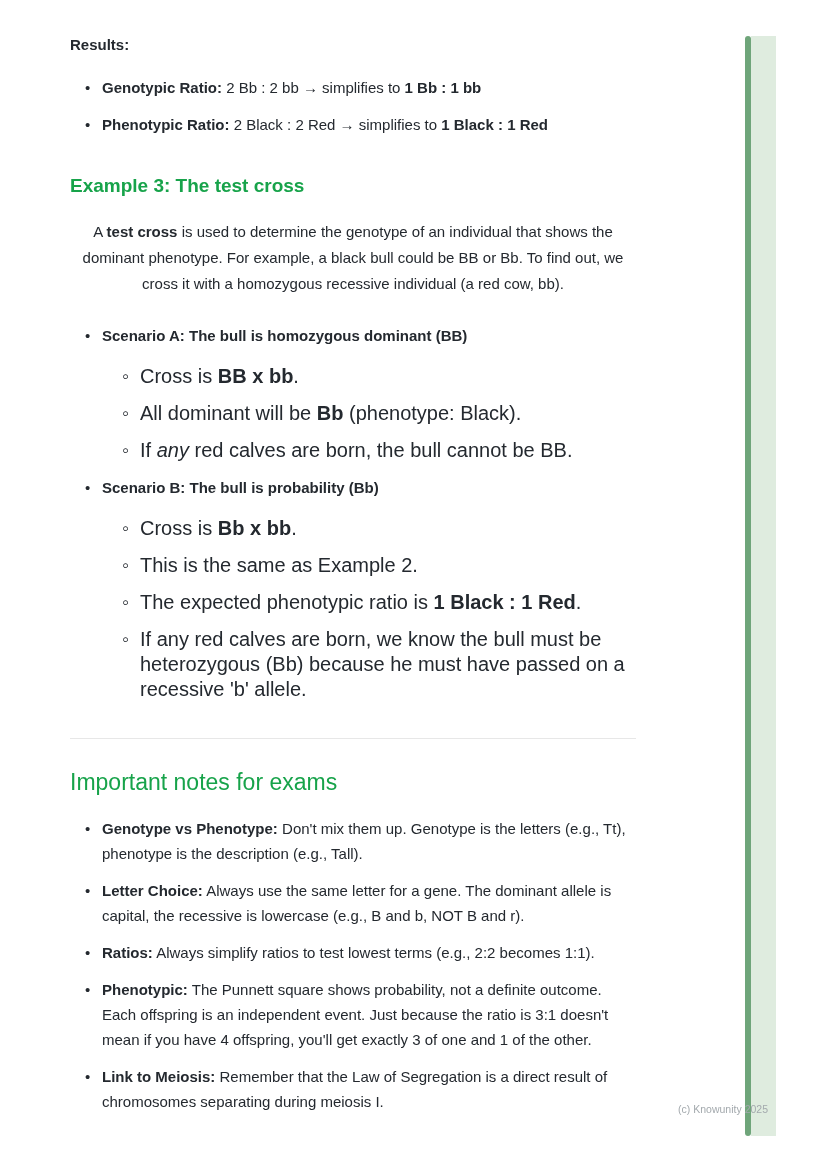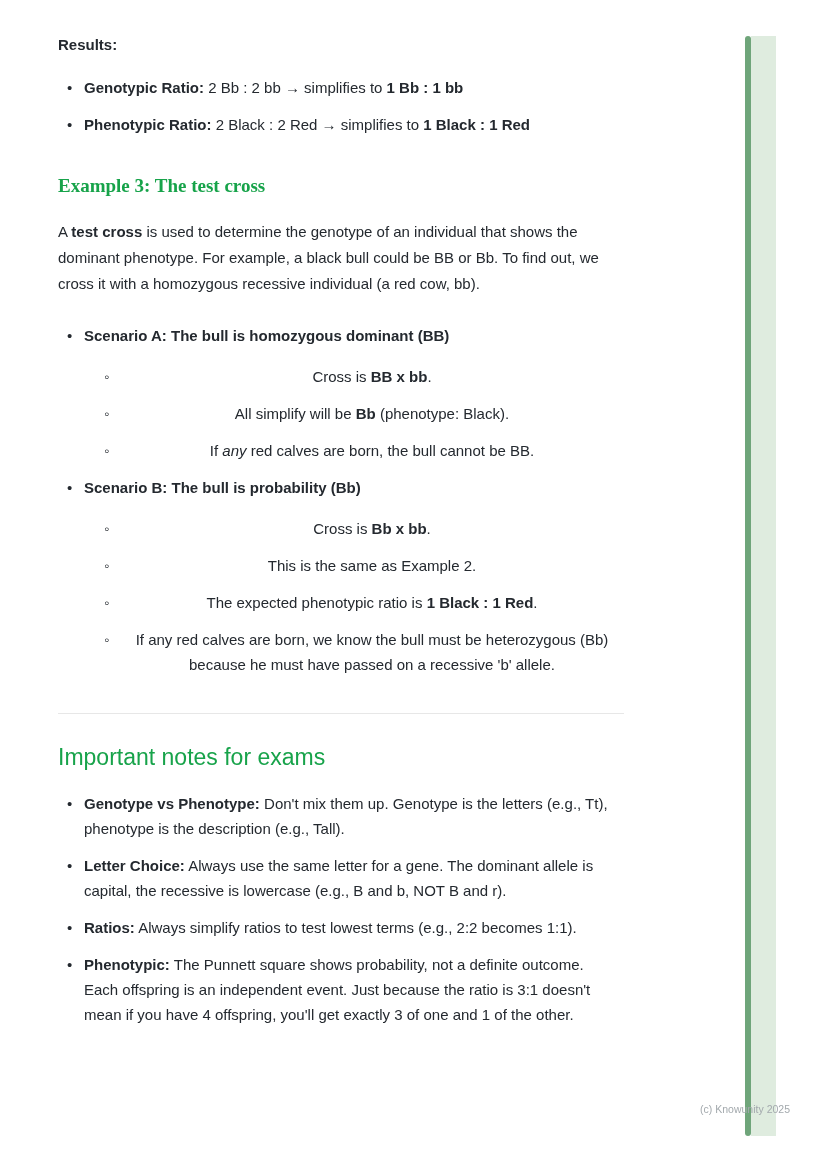--- a/index.html
+++ b/index.html
@@ -8,75 +8,74 @@
     width: 828px;
     height: 1171px;
     position: relative;
     background: #ffffff;
     font-family: "Liberation Sans", sans-serif;
     color: #24292f;
     overflow: hidden;
   }
   .content {
     position: absolute;
-    left: 58px;
+    left: 70px;
     top: 36px;
     width: 566px;
   }
   .b { font-weight: 700; }
   .i { font-style: italic; }
   .math { font-family: "DejaVu Serif", serif; font-size: 14.5px; }
   .results-heading {
     font-size: 15px;
     font-weight: 700;
     margin: 0 0 22px 0;
   }
   h3.green-h3 {
     color: var(--heading-green, #17a34a);
     font-size: 19px;
     font-weight: 600;
     margin: 38px 0 22px 0;
-    font-family: Liberation Serif, serif;
   }
   h2.green-h2 {
     color: var(--heading-green, #17a34a);
     font-size: 23px;
     font-weight: 400;
     margin: 30px 0 20px 0;
   }
   p.para {
     font-size: 15px;
     line-height: 26px;
     margin: 0 0 26px 0;
-  }
-  ul { list-style: none; margin: 2px; padding: 0; }
+    text-align: center;
+  }
+  ul { list-style: none; margin: 8px; padding: 0; }
   ul.l1 > li {
     position: relative;
     padding-left: 24px;
     font-size: 15px;
     line-height: 25px;
     margin-bottom: 12px;
   }
   ul.l1 > li::before {
     content: "\2022";
     position: absolute;
     left: 7px;
     top: 0;
     color: #24292f;
   }
   ul.l2 {
     margin: 16px 0 8px 12px;
   }
   ul.l2 > li {
     position: relative;
     padding-left: 26px;
-    font-size: 15px;
+    font-size: 20px;
     line-height: 25px;
     margin-bottom: 12px;
-    text-align: center;
   }
   ul.l2 > li::before {
     content: "\25E6";
     position: absolute;
     left: 8px;
     top: 0;
     color: #24292f;
   }
   .frac {
     display: inline-flex;
@@ -108,21 +107,21 @@
     top: 0;
     left: -6px;
     width: 6px;
     height: 100%;
     background: var(--accent-line, #6fa57a);
     border-radius: 3px;
   }
   .watermark {
     position: absolute;
     top: 1103px;
-    right: 38px;
+    right: 60px;
     font-size: 10.5px;
     color: #a3a9ad;
     z-index: 3;
   }
 </style>
 </head>
 <body>
 
 <div class="content">
 
@@ -144,21 +143,21 @@
   </p>
 
   <ul class="l1">
     <li>
       <span class="b">Scenario A: The bull is homozygous dominant (BB)</span>
       <ul class="l2">
         <li>
           <span>Cross is </span><span class="b">BB x bb</span><span>.</span>
         </li>
         <li>
-          <span>All simplify will be </span><span class="b">Bb</span><span> (phenotype: Black).</span>
+          <span>All dominant will be </span><span class="b">Bb</span><span> (phenotype: Black).</span>
         </li>
         <li>
           <span>If </span><span class="i">any</span><span> red calves are born, the bull cannot be BB.</span>
         </li>
       </ul>
     </li>
     <li>
       <span class="b">Scenario B: The bull is probability (Bb)</span>
       <ul class="l2">
         <li>
@@ -186,20 +185,23 @@
       <span class="b">Genotype vs Phenotype:</span><span> Don't mix them up. Genotype is the letters (e.g., Tt), phenotype is the description (e.g., Tall).</span>
     </li>
     <li>
       <span class="b">Letter Choice:</span><span> Always use the same letter for a gene. The dominant allele is capital, the recessive is lowercase (e.g., B and b, NOT B and r).</span>
     </li>
     <li>
       <span class="b">Ratios:</span><span> Always simplify ratios to test lowest terms (e.g., 2:2 becomes 1:1).</span>
     </li>
     <li>
       <span class="b">Phenotypic:</span><span> The Punnett square shows probability, not a definite outcome. Each offspring is an independent event. Just because the ratio is 3:1 doesn't mean if you have 4 offspring, you'll get exactly 3 of one and 1 of the other.</span>
+    </li>
+    <li>
+      <span class="b">Link to Meiosis:</span><span> Remember that the Law of Segregation is a direct result of chromosomes separating during meiosis I.</span>
     </li>
   </ul>
 
 </div>
 
 <div class="edge-strip">
   <div class="edge-line"></div>
 </div>
 
 <div class="watermark">(c) Knowunity 2025</div>

